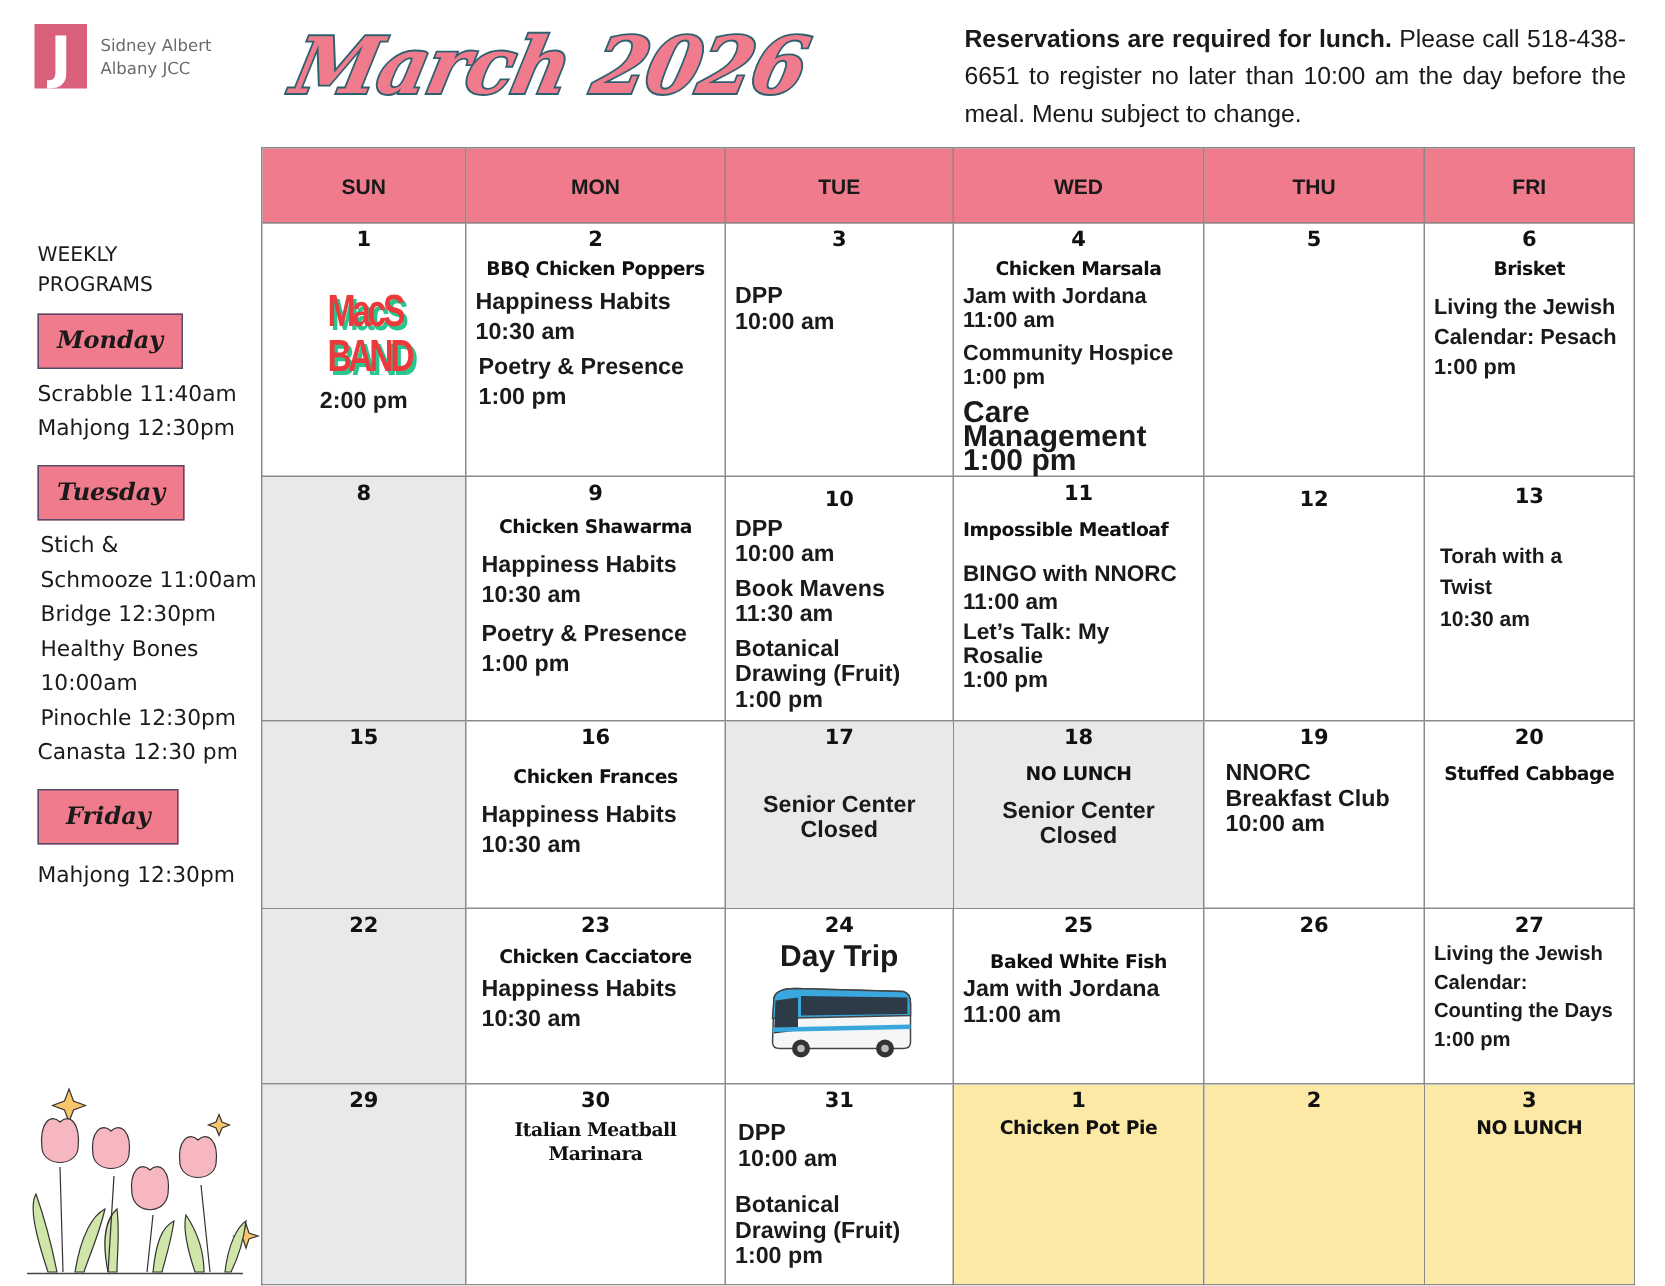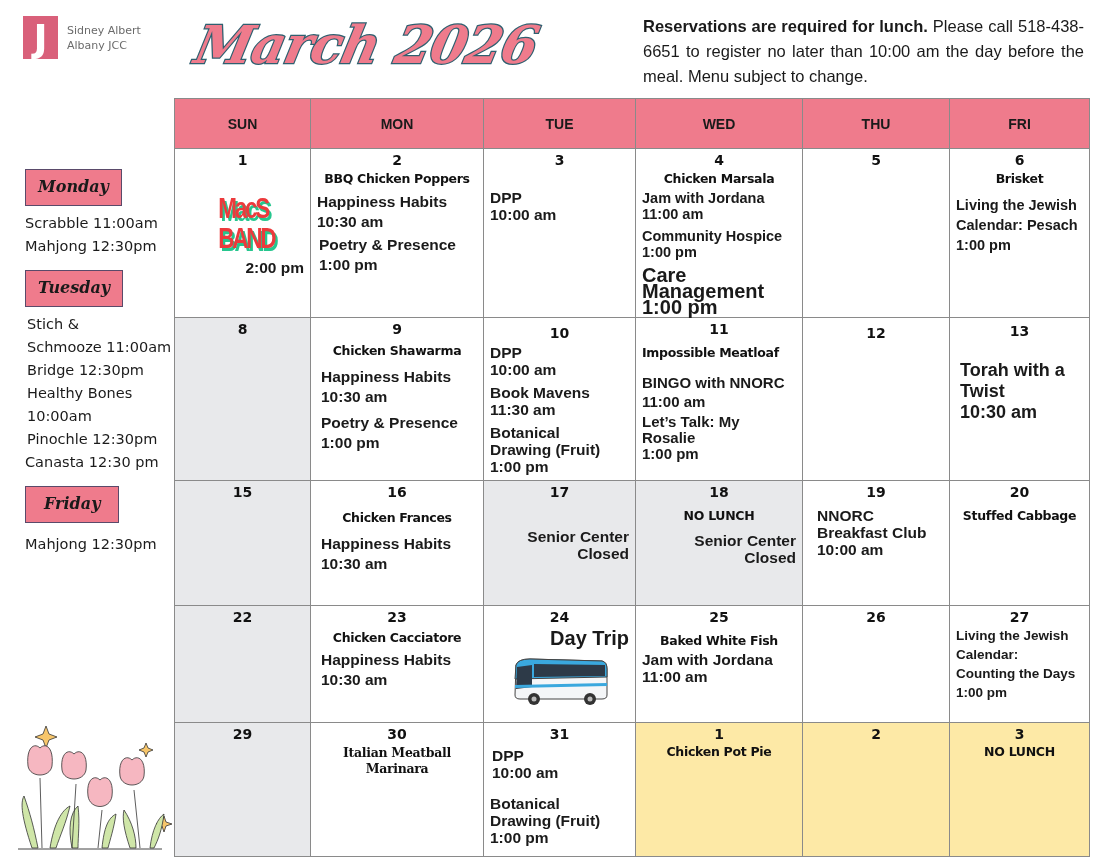--- a/index.html
+++ b/index.html
@@ -25,21 +25,21 @@
 
   .cal { position: absolute; left: 174px; top: 98px; border-collapse: collapse; table-layout: fixed; padding-left: 32px; }
   .cal th, .cal td { border: 1px solid #8a8a8a; }
   .cal th { background: #ef7b8c; height: 50px; font-size: 14px; font-weight: bold; color: #1a1a1a; }
   .cal td { vertical-align: top; text-align: center; padding: 2px 6px; position: relative; font-size: 15.5px; line-height: 17px; }
   .cal td.grey { background: #e8e9eb; }
   .cal td.yellow { background: #fde9a6; }
   .dnum { font-family: "DejaVu Sans", sans-serif; font-weight: bold; font-size: 14px; line-height: 18px; }
   .meal { font-family: "DejaVu Sans", sans-serif; font-weight: bold; font-size: 12.5px; line-height: 17px; margin-top: 4px; letter-spacing: -0.3px; }
   .ev { text-align: left; font-weight: bold; margin-top: 5px; font-size: 15.5px; line-height: 17px; color: #1a1a1a; }
-  .ev.c { text-align: right; }
+  .ev.c { text-align: center; }
   .ev.sm { font-size: 14px; line-height: 19px; }
 
   .band { margin: 24px auto 0; width: 66px; height: 60px; position: relative; font-family: "Liberation Sans", sans-serif; font-weight: bold; line-height: 30px; font-size: 30px; letter-spacing: -3px; transform: scaleX(0.75); }
   .band .g, .band .r { position: absolute; left: 0; right: 0; text-align: center; }
   .band .g { color: #26c68e; left: 3px; top: 3px; }
   .band .r { color: #ec3a3c; }
 
   .bus { margin: 8px auto 0; width: 100px; height: 52px; display: block; }
 </style>
 </head>
@@ -53,23 +53,27 @@
     <div>Sidney Albert</div>
     <div>Albany JCC</div>
   </div>
 </div>
 
 <div class="title">March 2026</div>
 
 <div class="notice"><b>Reservations are required for lunch.</b><span> Please call 518-438-6651 to register no later than 10:00 am the day before the meal. Menu subject to change.</span></div>
 
 <div class="sidebar">
+  <div class="sb-heading">
+    <div>WEEKLY</div>
+    <div>PROGRAMS</div>
+  </div>
 
   <div class="day-tag" style="margin-top:9px">Monday</div>
-  <div class="sb-item">Scrabble 11:00am</div>
+  <div class="sb-item">Scrabble 11:40am</div>
   <div class="sb-item">Mahjong 12:30pm</div>
 
   <div class="day-tag" style="margin-top:12px">Tuesday</div>
   <div class="sb-item" style="padding-left:2px">Stich &amp;</div>
   <div class="sb-item" style="padding-left:2px">Schmooze 11:00am</div>
   <div class="sb-item" style="padding-left:2px">Bridge 12:30pm</div>
 
   <div class="sb-item" style="padding-left:2px">Healthy Bones</div>
   <div class="sb-item" style="padding-left:2px">10:00am</div>
   <div class="sb-item" style="padding-left:2px">Pinochle 12:30pm</div>
@@ -237,21 +241,21 @@
             <div>Let’s Talk: My</div>
             <div>Rosalie</div>
             <div>1:00 pm</div>
           </div>
       </td>
       <td>
         <div class="dnum" style="margin-top:4px">12</div>
       </td>
       <td>
         <div class="dnum" style="margin-top:2px">13</div>
-        <div class="ev" style="padding-left:4px;margin-top:20px;font-size:18px;line-height:21px">
+        <div class="ev" style="padding-left:4px;margin-top:20px;font-size:14px;line-height:21px">
             <div>Torah with a</div>
             <div>Twist</div>
             <div>10:30 am</div>
           </div>
       </td>
     </tr>
 
     <tr style="height:125px">
       <td class="grey">
         <div class="dnum">15</div>

